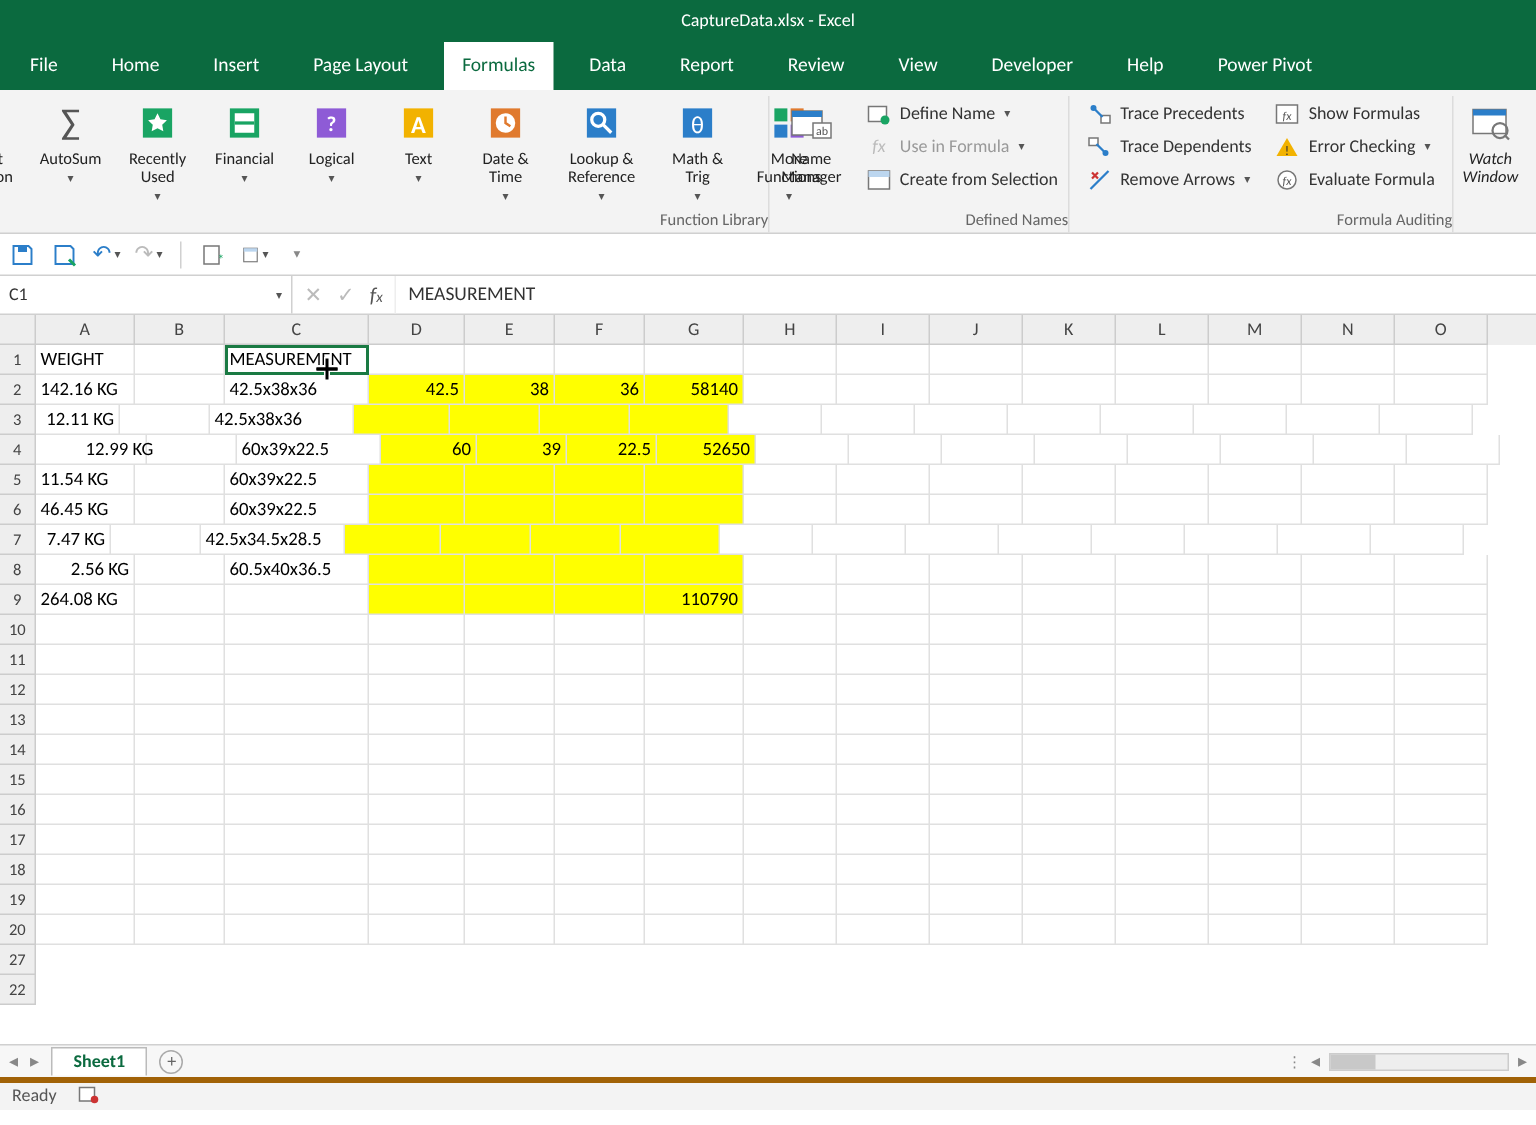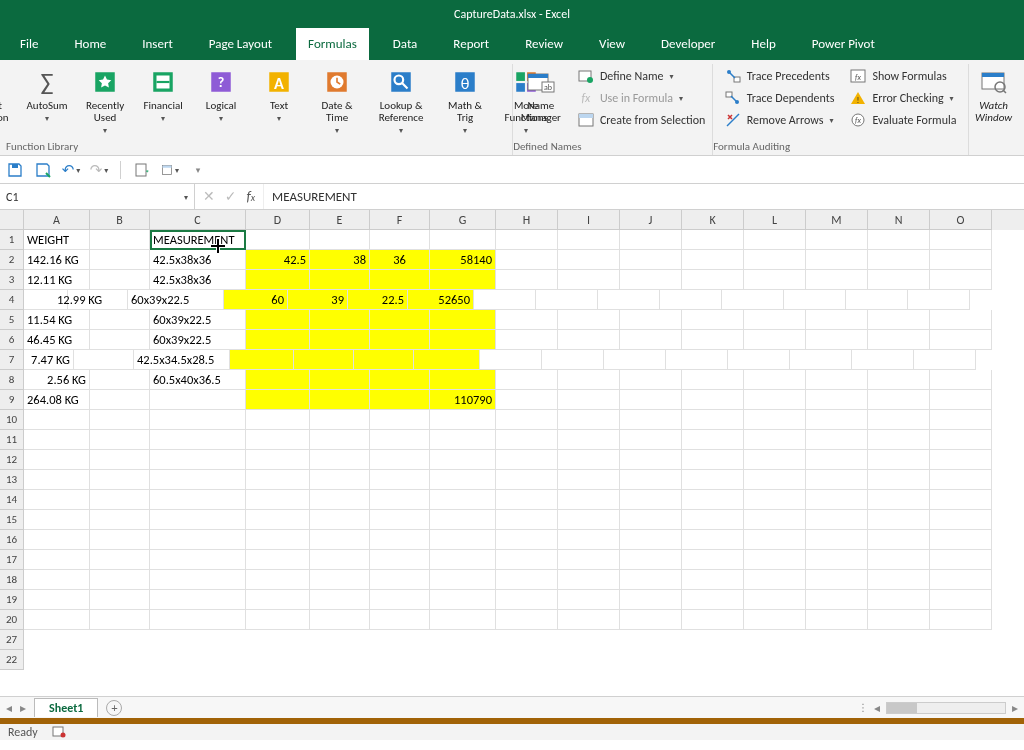--- a/index.html
+++ b/index.html
@@ -27,21 +27,21 @@
     height: 96px; background: #f3f3f3; display: flex; border-bottom: 1px solid #d0d0d0;
     padding: 4px 6px 0 6px; overflow: hidden;
   }
   .group {
     display: flex; flex-direction: column; align-items: center; padding: 0 6px;
     border-right: 1px solid #dcdcdc; position: relative; min-height: 90px;
   }
   .group:last-child { border-right: none; font-style: italic; }
   .group .row { display: flex; align-items: flex-start; gap: 8px; }
   .group .glabel {
-    font-size: 11px; color: #666; text-align: left; position: absolute;
+    font-size: 11px; color: #666; text-align: right; position: absolute;
     bottom: 2px; left: 0; right: 0;
   }
   .btnbig {
     display: flex; flex-direction: column; align-items: center; justify-content: flex-start;
     width: 50px; padding: 2px 2px 0; gap: 2px; cursor: pointer; font-size: 11px;
     text-align: center; line-height: 1.1;
   }
   .btnbig .ico { width: 32px; height: 32px; display: flex; align-items: center; justify-content: center; }
   .btnbig .cap { min-height: 26px; }
   .caret { font-size: 8px; color: #555; }
@@ -119,21 +119,21 @@
     padding: 2px 14px; background: #fff; border: 1px solid #bbb; border-bottom: none;
     font-weight: 600; color: #0b6a3f;
   }
   .addtab { width: 16px; height: 16px; border: 1px solid #aaa; border-radius: 50%; text-align: center; line-height: 14px; color: #666; cursor: pointer; }
   .hscroll { flex: 1; display: flex; justify-content: flex-end; align-items: center; gap: 6px; color: #888; }
   .hscroll .track { width: 120px; height: 12px; background: #eee; border: 1px solid #ccc; position: relative; }
   .hscroll .thumb { position: absolute; left: 0; top: 0; bottom: 0; width: 30px; background: #c8c8c8; }
 
   
   .status {
-    height: 22px; background: #f3f3f3; border-top: 6px solid #a16207;
+    height: 22px; background: #f3f3f3; border-top: 4px solid #a16207;
     display: flex; align-items: center; padding: 0 8px; font-size: 12px; color: #555;
   }
   .cursorcross {
     position: absolute;
     width: 14px; height: 14px;
     pointer-events: none;
   }
   .cursorcross::before, .cursorcross::after {
     content: ""; position: absolute; background: #000;
   }
@@ -502,50 +502,50 @@
         <div class="cell" style="width: 62px;"></div>
         <div class="cell" style="width: 62px;"></div>
         <div class="cell" style="width: 62px;"></div>
       </div>
       <div class="cellrow">
         <div class="cell" style="width: 66px;">142.16 KG</div>
         <div class="cell" style="width: 60px;"></div>
         <div class="cell" style="width: 96px;">42.5x38x36</div>
         <div class="cell yellow num" style="width: 64px;">42.5</div>
         <div class="cell yellow num" style="width: 60px;">38</div>
-        <div class="cell yellow num" style="width: 60px; text-align: center;">36</div>
+        <div class="cell yellow num" style="width: 60px;">36</div>
         <div class="cell yellow num" style="width: 66px;">58140</div>
         <div class="cell" style="width: 62px;"></div>
         <div class="cell" style="width: 62px;"></div>
         <div class="cell" style="width: 62px;"></div>
         <div class="cell" style="width: 62px;"></div>
         <div class="cell" style="width: 62px;"></div>
         <div class="cell" style="width: 62px;"></div>
         <div class="cell" style="width: 62px;"></div>
         <div class="cell" style="width: 62px;"></div>
       </div>
       <div class="cellrow">
-        <div class="cell" style="width: 66px;">12.11 KG</div>
+        <div class="cell" style="width: 56px; text-align: right;">12.11 KG</div>
         <div class="cell" style="width: 60px;"></div>
         <div class="cell" style="width: 96px;">42.5x38x36</div>
         <div class="cell yellow" style="width: 64px;"></div>
         <div class="cell yellow" style="width: 60px;"></div>
         <div class="cell yellow" style="width: 60px;"></div>
         <div class="cell yellow" style="width: 66px;"></div>
         <div class="cell" style="width: 62px;"></div>
         <div class="cell" style="width: 62px;"></div>
         <div class="cell" style="width: 62px;"></div>
         <div class="cell" style="width: 62px;"></div>
         <div class="cell" style="width: 62px;"></div>
         <div class="cell" style="width: 62px;"></div>
         <div class="cell" style="width: 62px;"></div>
         <div class="cell" style="width: 62px;"></div>
       </div>
       <div class="cellrow">
-        <div class="cell" style="width: 44px; padding-left: 33px;">12.99 KG</div>
+        <div class="cell" style="width: 74px; padding-left: 33px;">12.99 KG</div>
         <div class="cell" style="width: 60px;"></div>
         <div class="cell" style="width: 96px;">60x39x22.5</div>
         <div class="cell yellow num" style="width: 64px;">60</div>
         <div class="cell yellow num" style="width: 60px;">39</div>
         <div class="cell yellow num" style="width: 60px;">22.5</div>
         <div class="cell yellow num" style="width: 66px;">52650</div>
         <div class="cell" style="width: 62px;"></div>
         <div class="cell" style="width: 62px;"></div>
         <div class="cell" style="width: 62px;"></div>
         <div class="cell" style="width: 62px;"></div>

